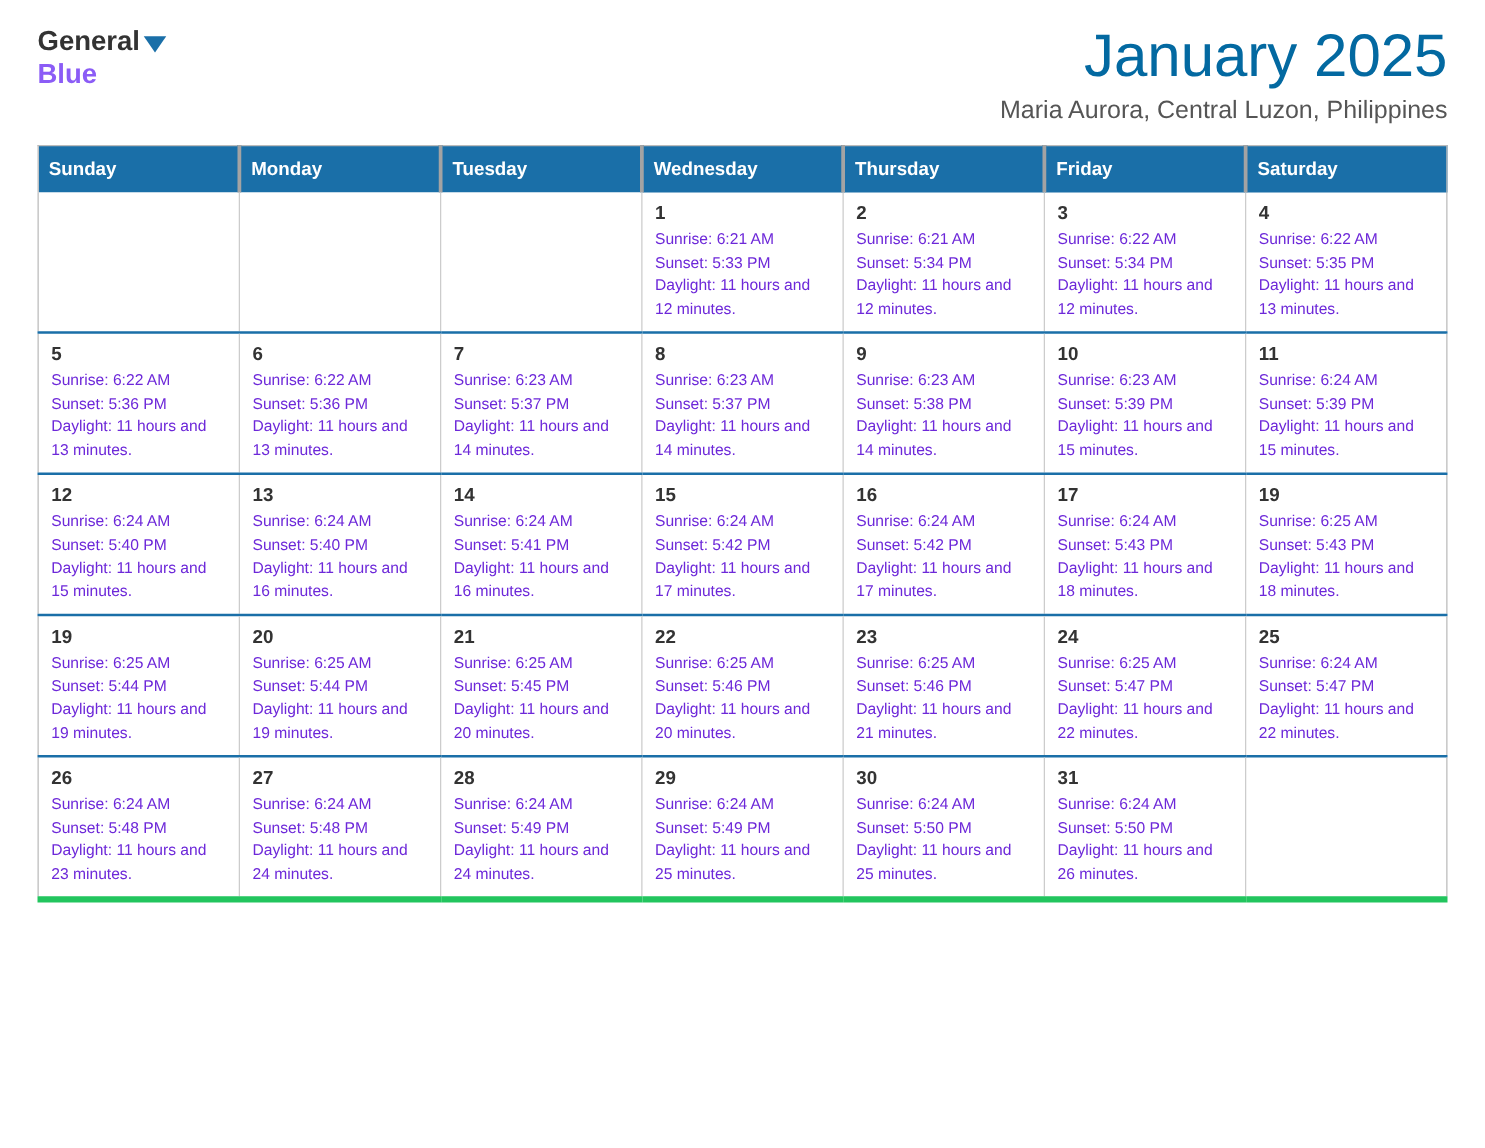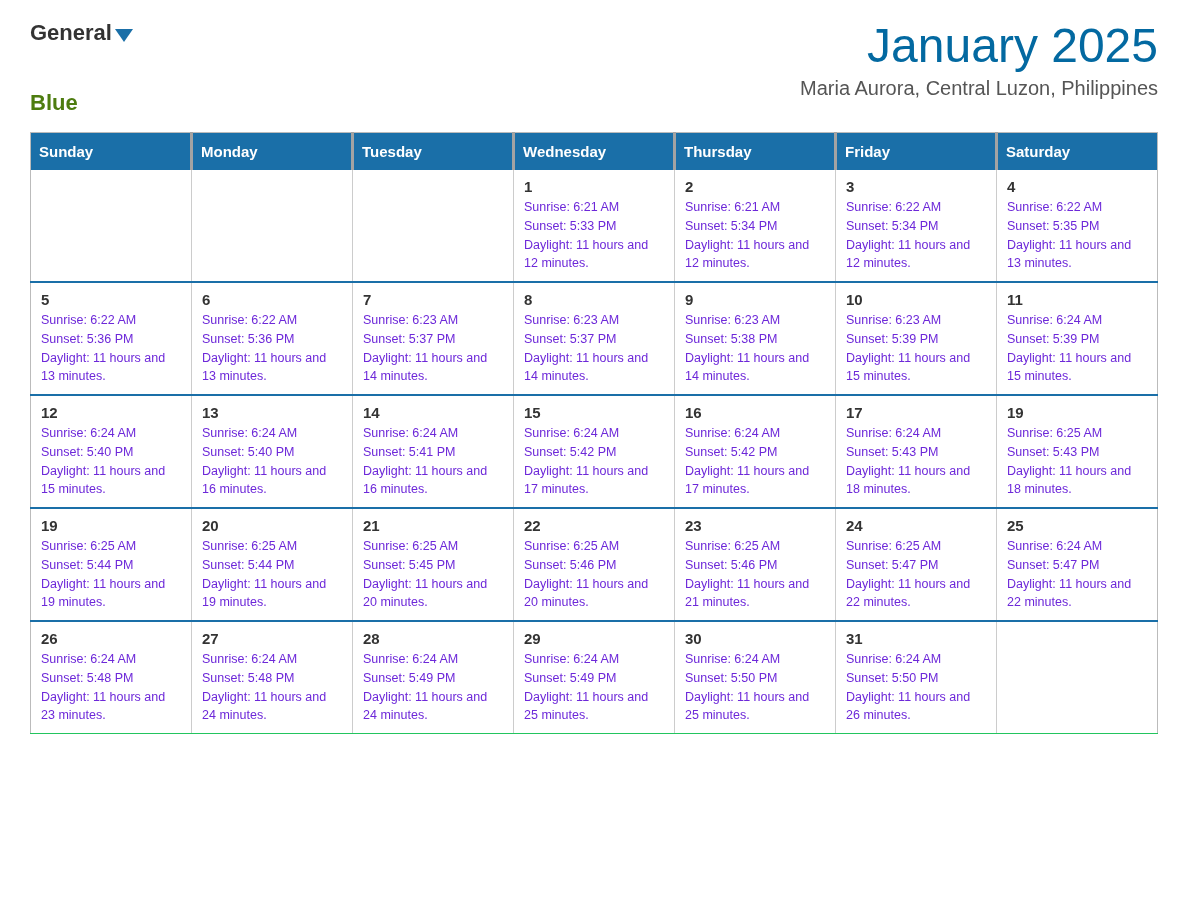--- a/index.html
+++ b/index.html
@@ -17,21 +17,21 @@
       margin-bottom: 16px;
     }
     .logo-text-general {
       font-size: 22px;
       font-weight: bold;
       color: #333;
     }
     .logo-text-blue {
       font-size: 22px;
       font-weight: bold;
-      color: #4d7c0f;
+      color: #8b5cf6;
     }
     .title-area {
       text-align: right;
     }
     .month-title {
       font-size: 48px;
       font-weight: normal;
       color: #0369a1;
       line-height: 1.1;
     }
@@ -64,42 +64,41 @@
       border-bottom: 2px solid #1a6fa8;
       font-size: 13px;
       color: #333;
       width: 14.28%;
       min-height: 90px;
     }
     .calendar tbody tr td:last-child {
       border-right: none;
     }
     .calendar tbody tr:last-child td {
-      border-bottom: 1px solid #22c55e;
+      border-bottom: 5px solid #22c55e;
     }
     .day-number {
       font-size: 15px;
       font-weight: bold;
       color: #333;
       display: block;
       margin-bottom: 3px;
     }
     .day-info {
       font-size: 12.5px;
       color: #6d28d9;
       line-height: 1.5;
     }
     .empty-cell {
       background: #fff;
     }
     .logo-wrapper {
       display: flex;
       flex-direction: column;
       align-items: flex-start;
-      gap: 44px;
     }
     .logo-line1 {
       display: flex;
       align-items: center;
     }
     .logo-arrow {
       display: inline-block;
       width: 0;
       height: 0;
       border-left: 9px solid transparent;

